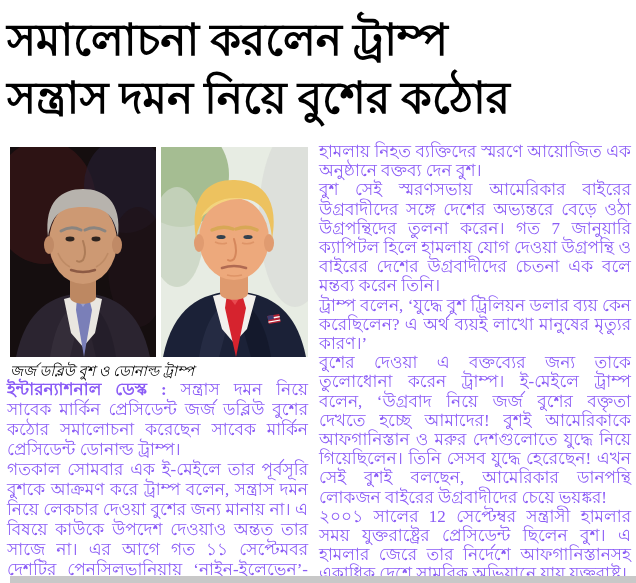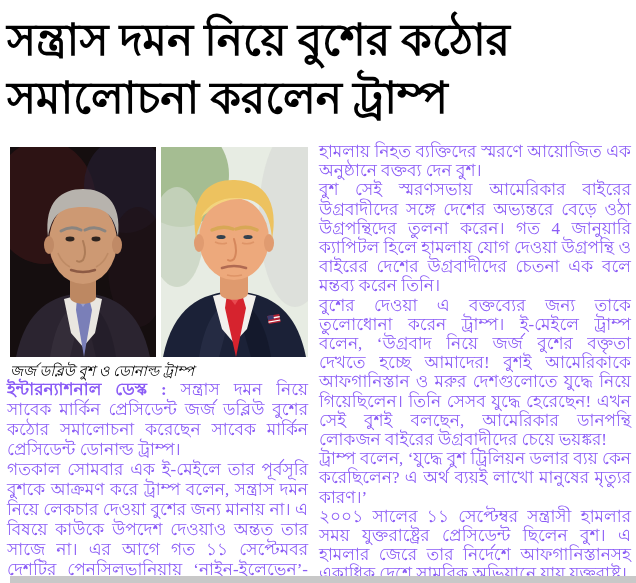--- a/index.html
+++ b/index.html
@@ -37,22 +37,22 @@
     position:absolute;left:10px;top:576px;width:626px;height:7px;
     background:#c8c8c8;
   }
 </style>
 </head>
 <body>
 
 <div class="page">
 
   <div class="headline">
+    <div>সমালোচনা করলেন ট্রাম্প</div>
     <div>সন্ত্রাস দমন নিয়ে বুশের কঠোর</div>
-    <div>সমালোচনা করলেন ট্রাম্প</div>
   </div>
 
   <div class="photo-block">
 
     <svg class="photo" width="146" height="210" viewBox="0 0 146 210" xmlns="http://www.w3.org/2000/svg">
       <rect width="146" height="210" fill="#150e0f"></rect>
       <ellipse cx="34" cy="55" rx="52" ry="62" fill="#351517" opacity="0.75"></ellipse>
       <ellipse cx="116" cy="38" rx="42" ry="48" fill="#272033" opacity="0.6"></ellipse>
       <ellipse cx="128" cy="120" rx="30" ry="60" fill="#201318" opacity="0.7"></ellipse>
 
@@ -137,21 +137,21 @@
 
   <div class="caption">জর্জ ডব্লিউ বুশ ও ডোনাল্ড ট্রাম্প</div>
 
   <div class="col col-left">
     <p><span class="dateline">ইন্টারন্যাশনাল ডেস্ক :</span><span> সন্ত্রাস দমন নিয়ে সাবেক মার্কিন প্রেসিডেন্ট জর্জ ডব্লিউ বুশের কঠোর সমালোচনা করেছেন সাবেক মার্কিন প্রেসিডেন্ট ডোনাল্ড ট্রাম্প।</span></p>
     <p>গতকাল সোমবার এক ই-মেইলে তার পূর্বসূরি বুশকে আক্রমণ করে ট্রাম্প বলেন, সন্ত্রাস দমন নিয়ে লেকচার দেওয়া বুশের জন্য মানায় না। এ বিষয়ে কাউকে উপদেশ দেওয়াও অন্তত তার সাজে না। এর আগে গত ১১ সেপ্টেমবর দেশটির পেনসিলভানিয়ায় ‘নাইন-ইলেভেন’-এর সন্ত্রাসী</p>
   </div>
 
   <div class="col col-right">
     <p>হামলায় নিহত ব্যক্তিদের স্মরণে আয়োজিত এক অনুষ্ঠানে বক্তব্য দেন বুশ।</p>
-    <p>বুশ সেই স্মরণসভায় আমেরিকার বাইরের উগ্রবাদীদের সঙ্গে দেশের অভ্যন্তরে বেড়ে ওঠা উগ্রপন্থিদের তুলনা করেন। গত 4 জানুয়ারি ক্যাপিটল হিলে হামলায় যোগ দেওয়া উগ্রপন্থি ও বাইরের দেশের উগ্রবাদীদের চেতনা এক বলে মন্তব্য করেন তিনি।</p>
+    <p>বুশ সেই স্মরণসভায় আমেরিকার বাইরের উগ্রবাদীদের সঙ্গে দেশের অভ্যন্তরে বেড়ে ওঠা উগ্রপন্থিদের তুলনা করেন। গত 7 জানুয়ারি ক্যাপিটল হিলে হামলায় যোগ দেওয়া উগ্রপন্থি ও বাইরের দেশের উগ্রবাদীদের চেতনা এক বলে মন্তব্য করেন তিনি।</p>
+    <p>ট্রাম্প বলেন, ‘যুদ্ধে বুশ ট্রিলিয়ন ডলার ব্যয় কেন করেছিলেন? এ অর্থ ব্যয়ই লাখো মানুষের মৃত্যুর কারণ।’</p>
     <p>বুশের দেওয়া এ বক্তব্যের জন্য তাকে তুলোধোনা করেন ট্রাম্প। ই-মেইলে ট্রাম্প বলেন, ‘উগ্রবাদ নিয়ে জর্জ বুশের বক্তৃতা দেখতে হচ্ছে আমাদের! বুশই আমেরিকাকে আফগানিস্তান ও মরুর দেশগুলোতে যুদ্ধে নিয়ে গিয়েছিলেন। তিনি সেসব যুদ্ধে হেরেছেন! এখন সেই বুশই বলছেন, আমেরিকার ডানপন্থি লোকজন বাইরের উগ্রবাদীদের চেয়ে ভয়ঙ্কর!</p>
-    <p>ট্রাম্প বলেন, ‘যুদ্ধে বুশ ট্রিলিয়ন ডলার ব্যয় কেন করেছিলেন? এ অর্থ ব্যয়ই লাখো মানুষের মৃত্যুর কারণ।’</p>
-    <p>২০০১ সালের ১১ সেপ্টেম্বর সন্ত্রাসী হামলার সময় যুক্তরাষ্ট্রের প্রেসিডেন্ট ছিলেন বুশ। এ হামলার জেরে তার নির্দেশে আফগানিস্তানসহ একাধিক দেশে সামরিক অভিযানে যায় যুক্তরাষ্ট্র।</p>
+    <p>২০০১ সালের 12 সেপ্টেম্বর সন্ত্রাসী হামলার সময় যুক্তরাষ্ট্রের প্রেসিডেন্ট ছিলেন বুশ। এ হামলার জেরে তার নির্দেশে আফগানিস্তানসহ একাধিক দেশে সামরিক অভিযানে যায় যুক্তরাষ্ট্র।</p>
   </div>
 
   <div class="bottom-bar"></div>
 
 </div>
 
 </body></html>

